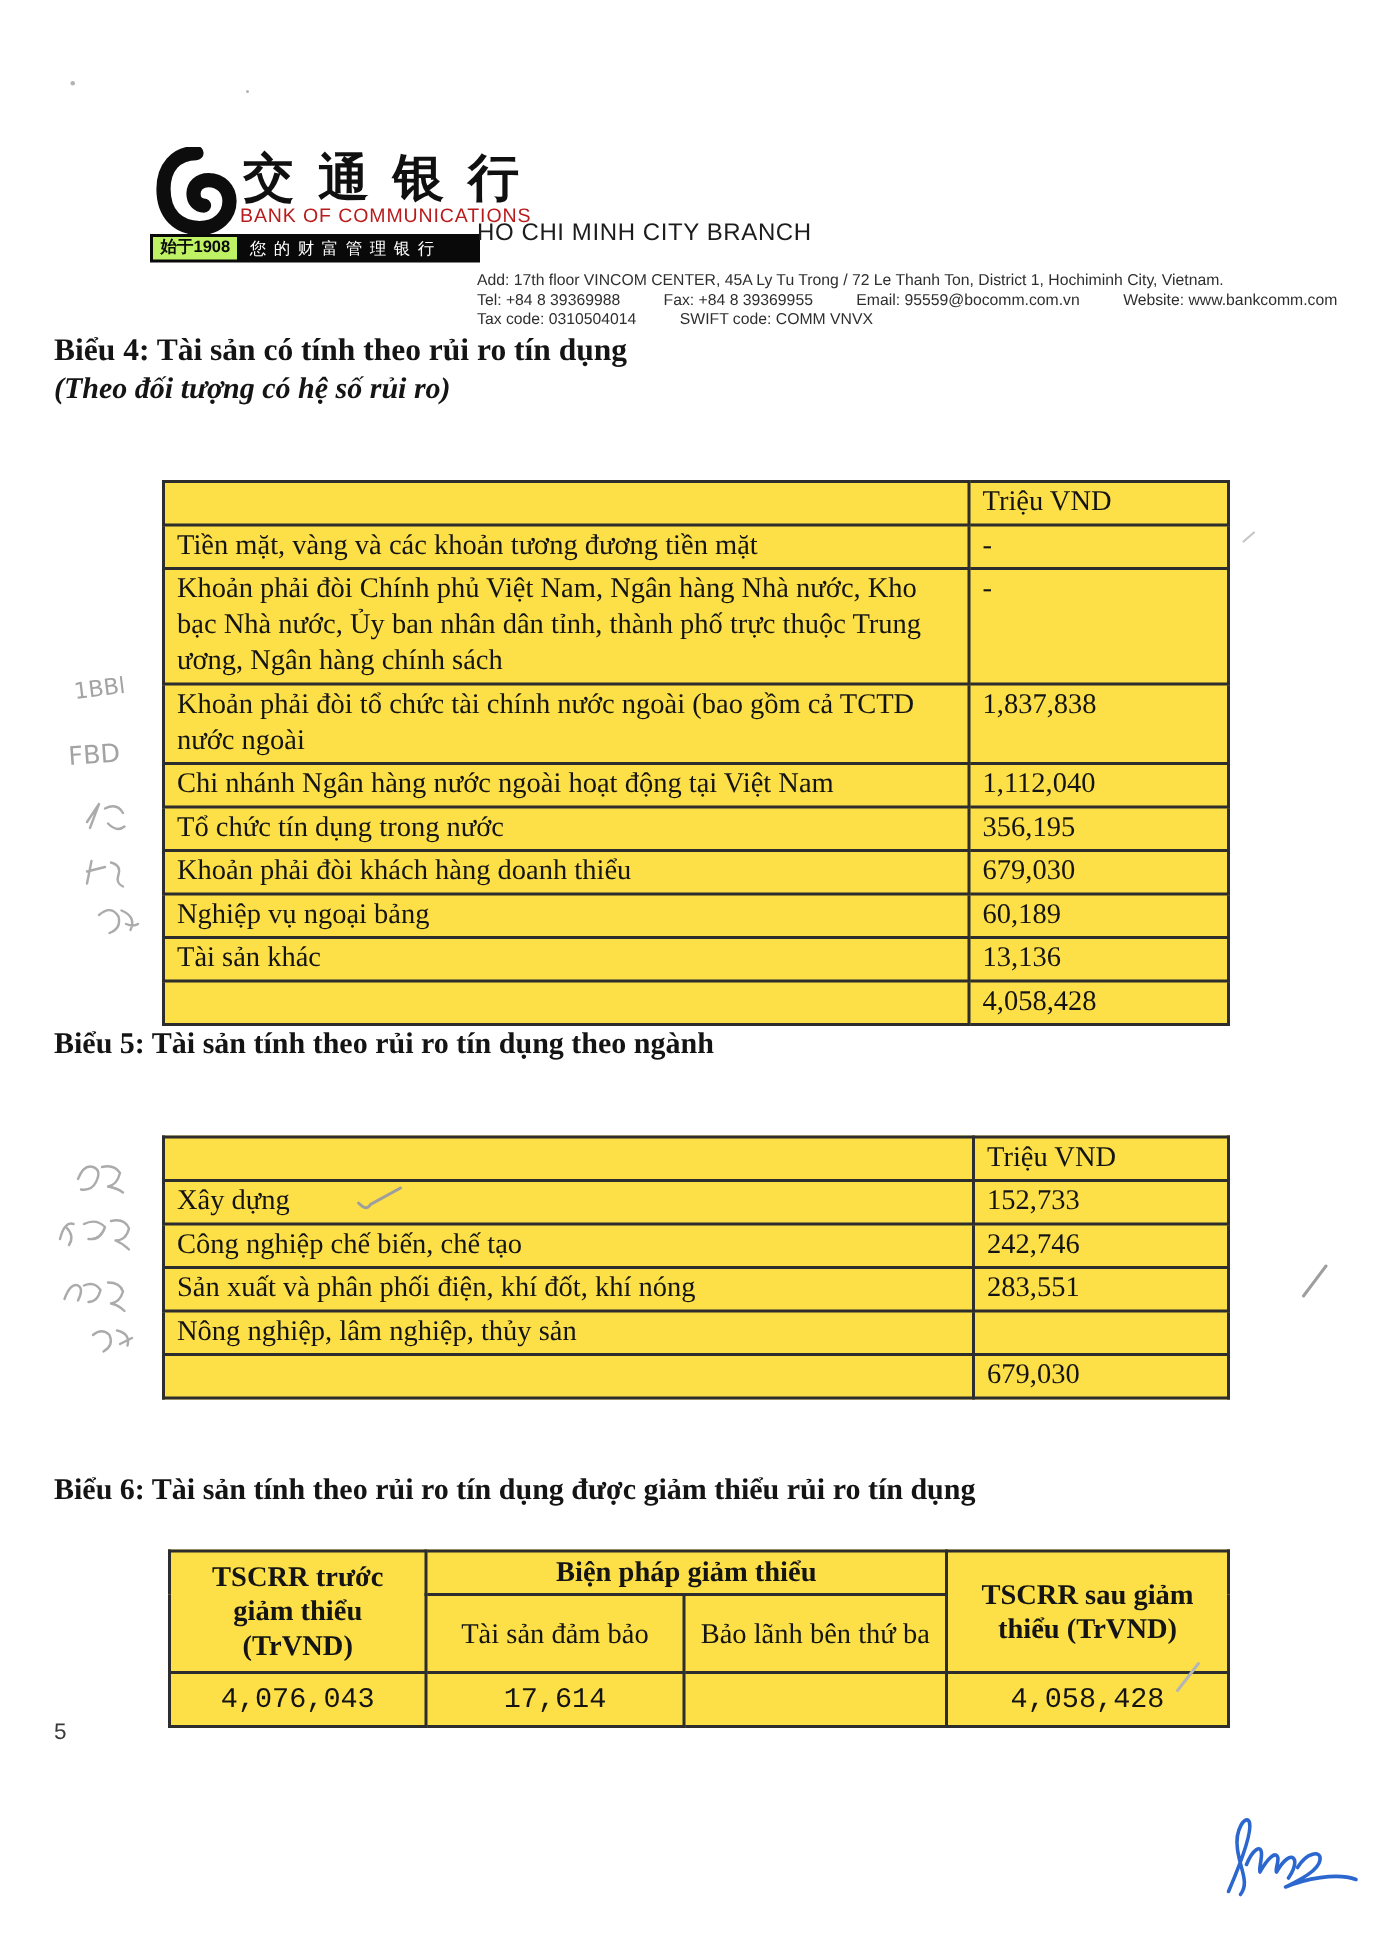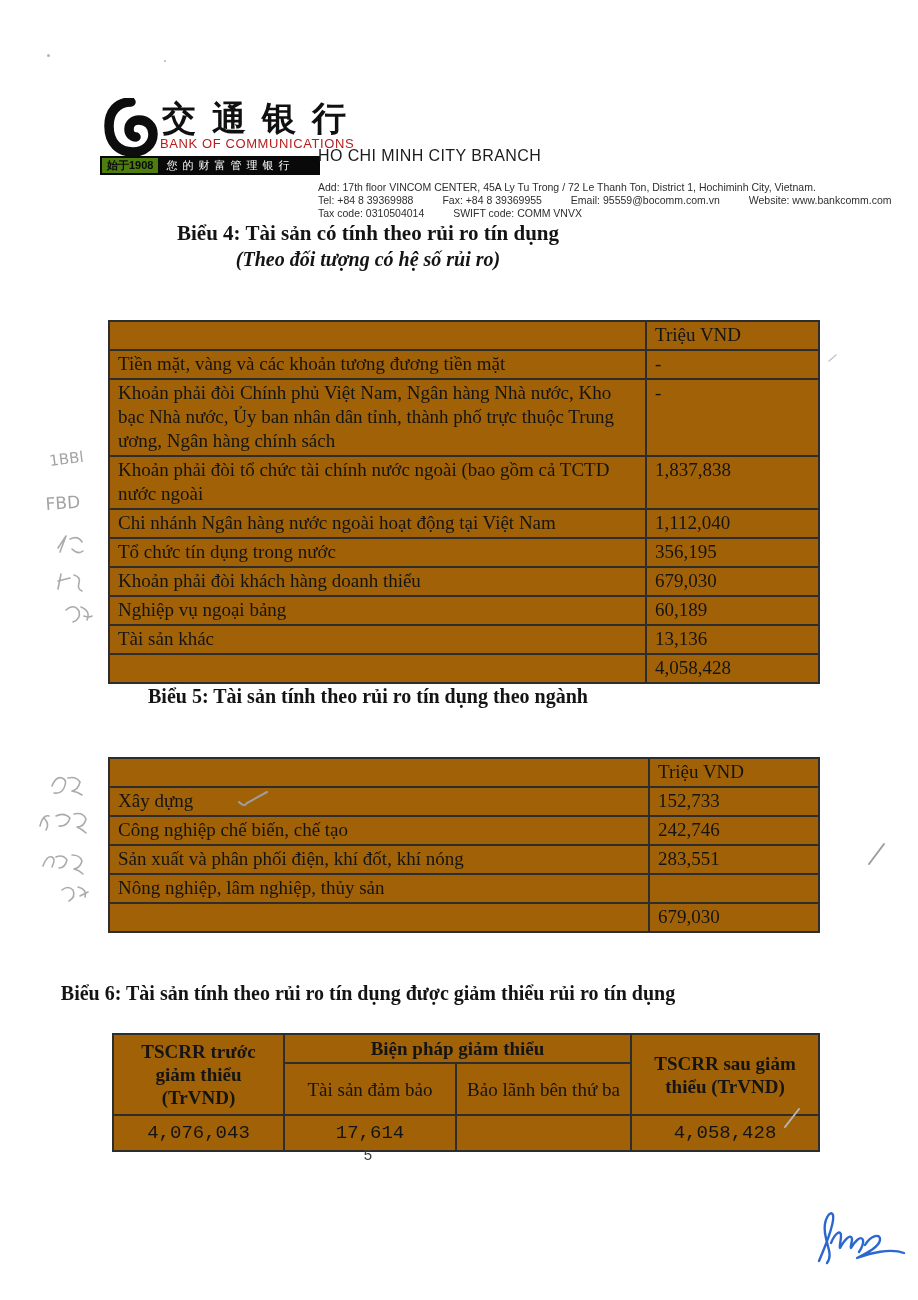--- a/index.html
+++ b/index.html
@@ -10,40 +10,40 @@
   .abs{position:absolute;}
 
   
   .logo-block{left:100px;top:96px;width:225px;height:82px;}
   .logo-cn{position:absolute;left:62px;top:0px;font-size:34px;font-weight:bold;
     letter-spacing:16px;color:#101010;white-space:nowrap;font-family:"DejaVu Sans", sans-serif;}
   .logo-en{position:absolute;left:60px;top:40px;font-size:13px;font-weight:normal;
     letter-spacing:.6px;color:#b91c1c;font-family:"Liberation Sans", sans-serif;white-space:nowrap;}
   .banner{position:absolute;left:0;top:60px;width:220px;height:19px;background:#090909;
     display:flex;align-items:center;}
-  .banner-chip{background:#4d7c0f;color:#0a0a0a;font-size:11px;font-weight:bold;
+  .banner-chip{background:#bef264;color:#0a0a0a;font-size:11px;font-weight:bold;
     padding:0 5px;height:15px;line-height:15px;margin-left:2px;
     font-family:"Liberation Sans", sans-serif;white-space:nowrap;}
   .banner-slogan{color:#ffffff;font-size:11px;letter-spacing:5px;margin-left:8px;
     font-family:"DejaVu Sans", sans-serif;white-space:nowrap;}
   .branch{left:318px;top:147px;width:590px;font-family:"Liberation Sans", sans-serif;}
   .branch-name{font-size:16px;color:#1c1c1c;letter-spacing:.4px;margin-bottom:16px;}
   .branch-line{font-size:10.5px;color:#2e2e2e;line-height:13px;white-space:nowrap;}
   .branch-line span{margin-right:26px;}
   .branch-line span:last-child{margin-right:0;}
 
   
-  .center-line{left:0;width:736px;text-align:center;}
+  .center-line{left:0;width:736px;padding-left:36px;}
   .t4-title{top:221px;font-size:21px;font-weight:bold;}
   .t4-sub{top:248px;font-size:20px;font-weight:bold;font-style:italic;}
   .t5-title{top:685px;font-size:20px;font-weight:bold;}
   .t6-title{top:982px;font-size:20px;font-weight:bold;}
 
   
-  table.vtab{border-collapse:collapse;table-layout:fixed;background:#a16207;padding-left:24px;}
+  table.vtab{border-collapse:collapse;table-layout:fixed;background:#fde047;padding-left:24px;}
   .vtab td,.vtab th{border:2px solid #2d2d2d;padding:1px 8px 2px 8px;font-size:19px;
     line-height:24px;vertical-align:top;font-weight:normal;text-align:left;color:#141414;}
   .unit-h{font-weight:bold;text-align:right;}
   .val{text-align:right;}
   .total{font-weight:bold;}
   #tbl4{left:108px;top:320px;width:710px;}
   #tbl5{left:108px;top:757px;width:710px;}
   #tbl6{left:112px;top:1033px;width:706px;}
   .t6 td,.t6 th{text-align:center;vertical-align:middle;line-height:23px;padding:2px 6px;}
   .t6 .h-bold{font-weight:bold;}

